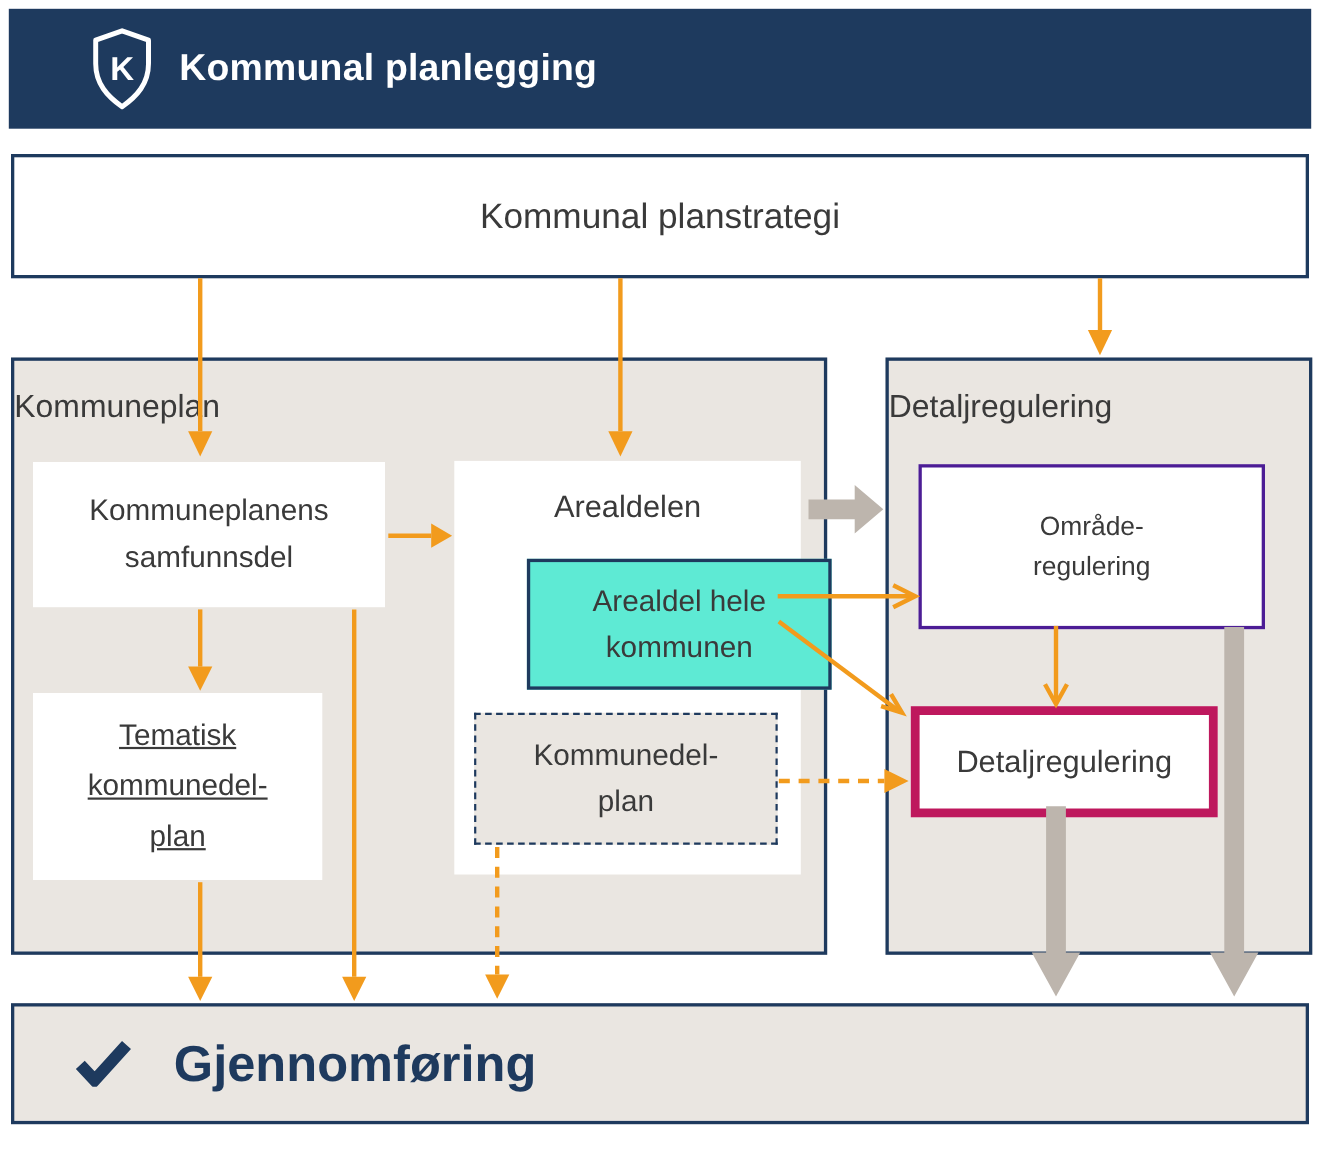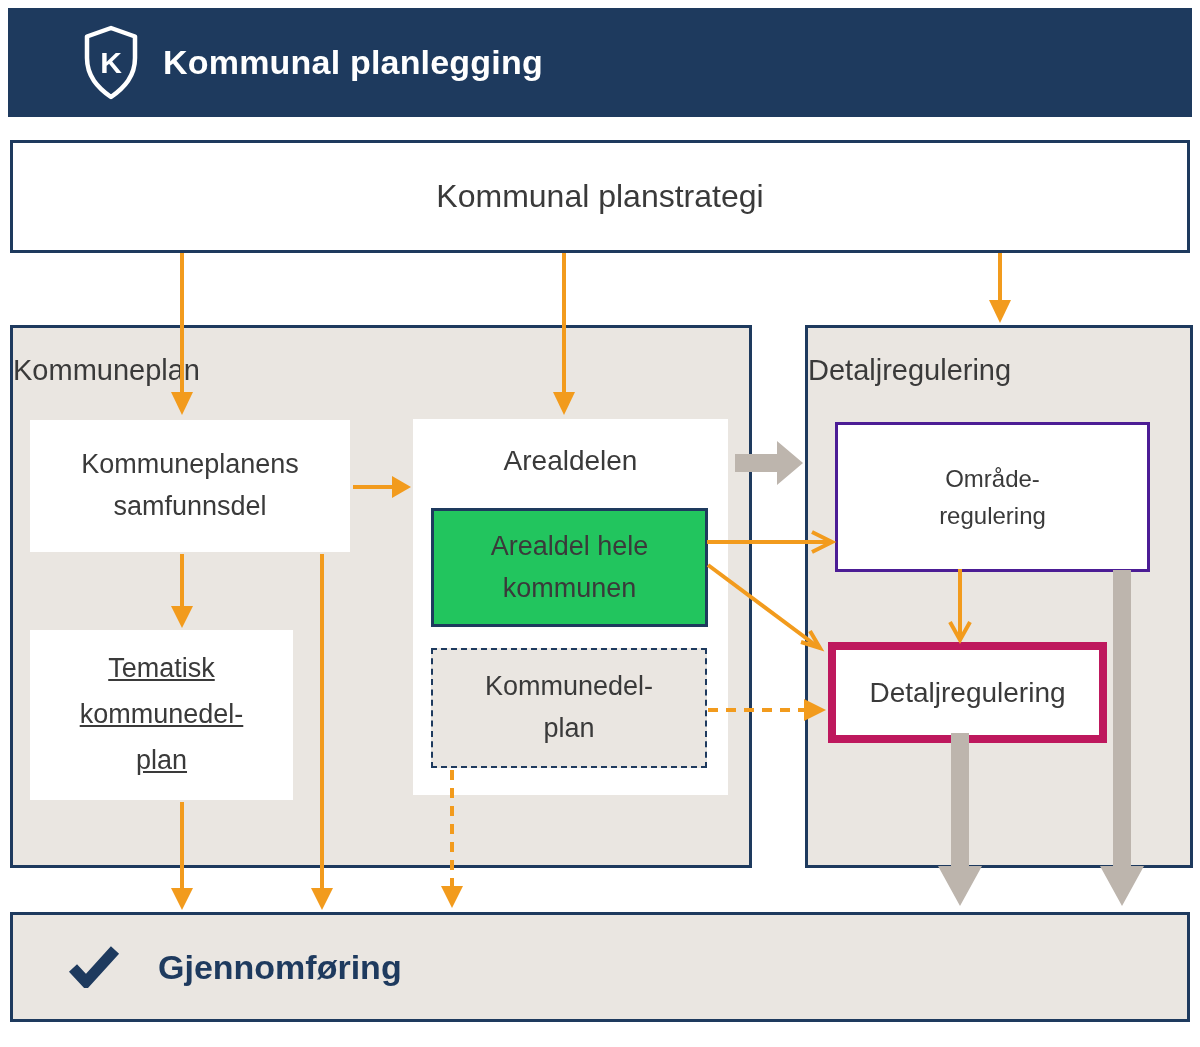--- a/index.html
+++ b/index.html
@@ -87,24 +87,25 @@
     background: #ffffff;
   }
   .arealdelen-label {
     position: absolute;
     left: 0; right: 0; top: 26px;
     text-align: center;
     font-size: 28px;
     color: #3A3A3A;
   }
   .gray-inner-box {
-    background: #22c55e;
+    background: #5eead4;
     border: 3px solid #1E3A5E;
     font-size: 27px;
     line-height: 1.55;
+    margin-left: 48px;
   }
   .arealdel-hele-box { left: 431px; top: 508px; width: 271px; height: 113px; }
   .kommunedelplan-box {
     left: 431px; top: 648px; width: 272px; height: 116px;
     background: #EAE6E1;
     border: 2px dashed #1E3A5E;
     font-size: 27px;
     line-height: 1.55;
   }
   .omraade-box {
@@ -133,21 +134,21 @@
     align-items: center;
   }
   .check-wrap {
     margin-left: 55px;
     width: 52px; height: 42px;
     flex: 0 0 auto;
   }
   .gjennomforing-label {
     margin-left: 38px;
     color: #1E3A5E;
-    font-size: 34px;
+    font-size: 46px;
     font-weight: 700;
   }
   
   .arrows-overlay {
     position: absolute;
     left: 0; top: 0;
     width: 1200px; height: 1047px;
     pointer-events: none;
   }
 </style>

